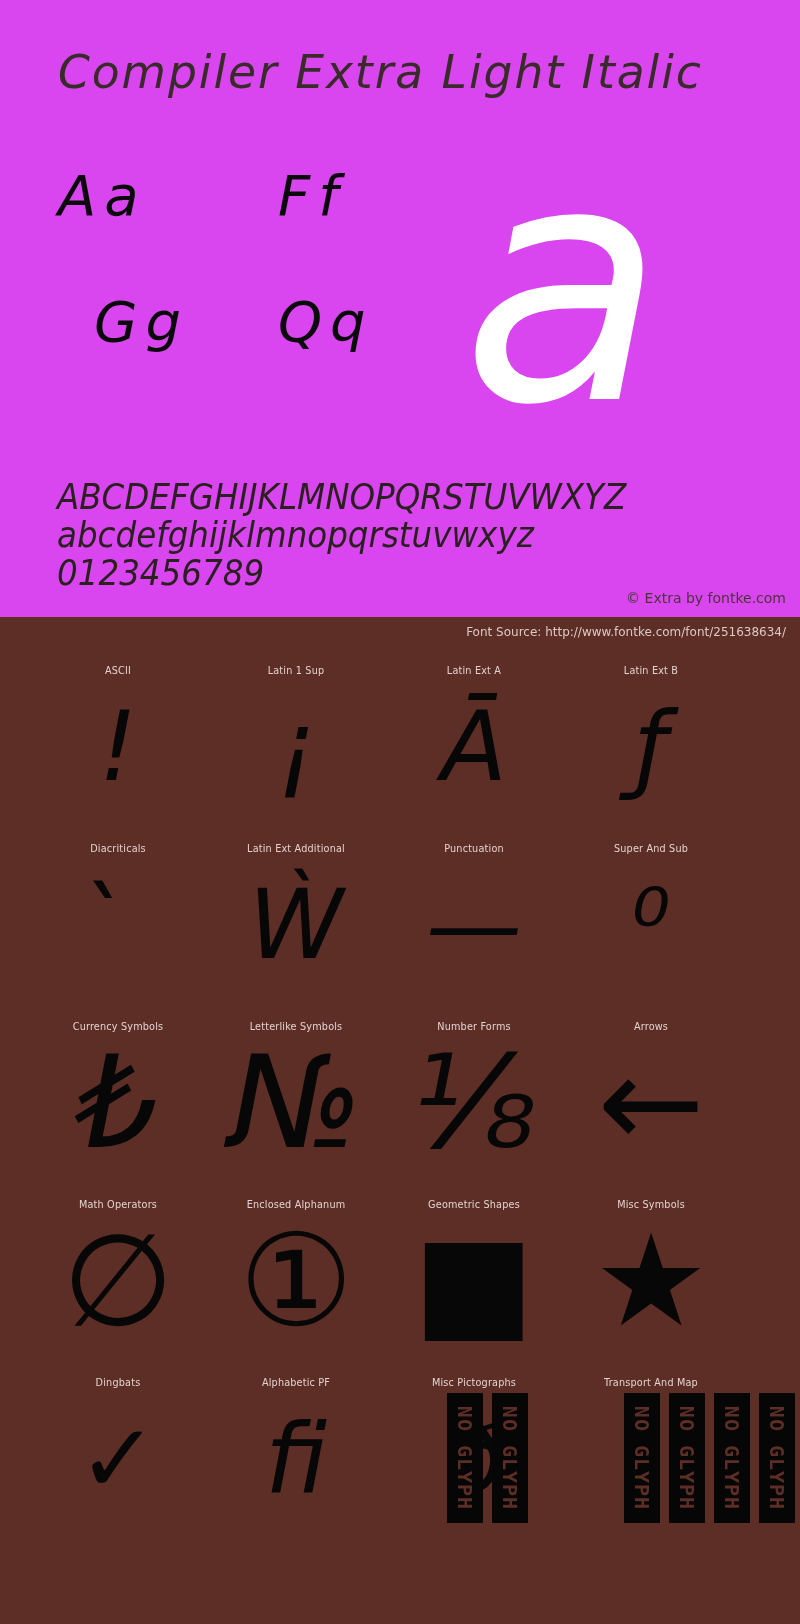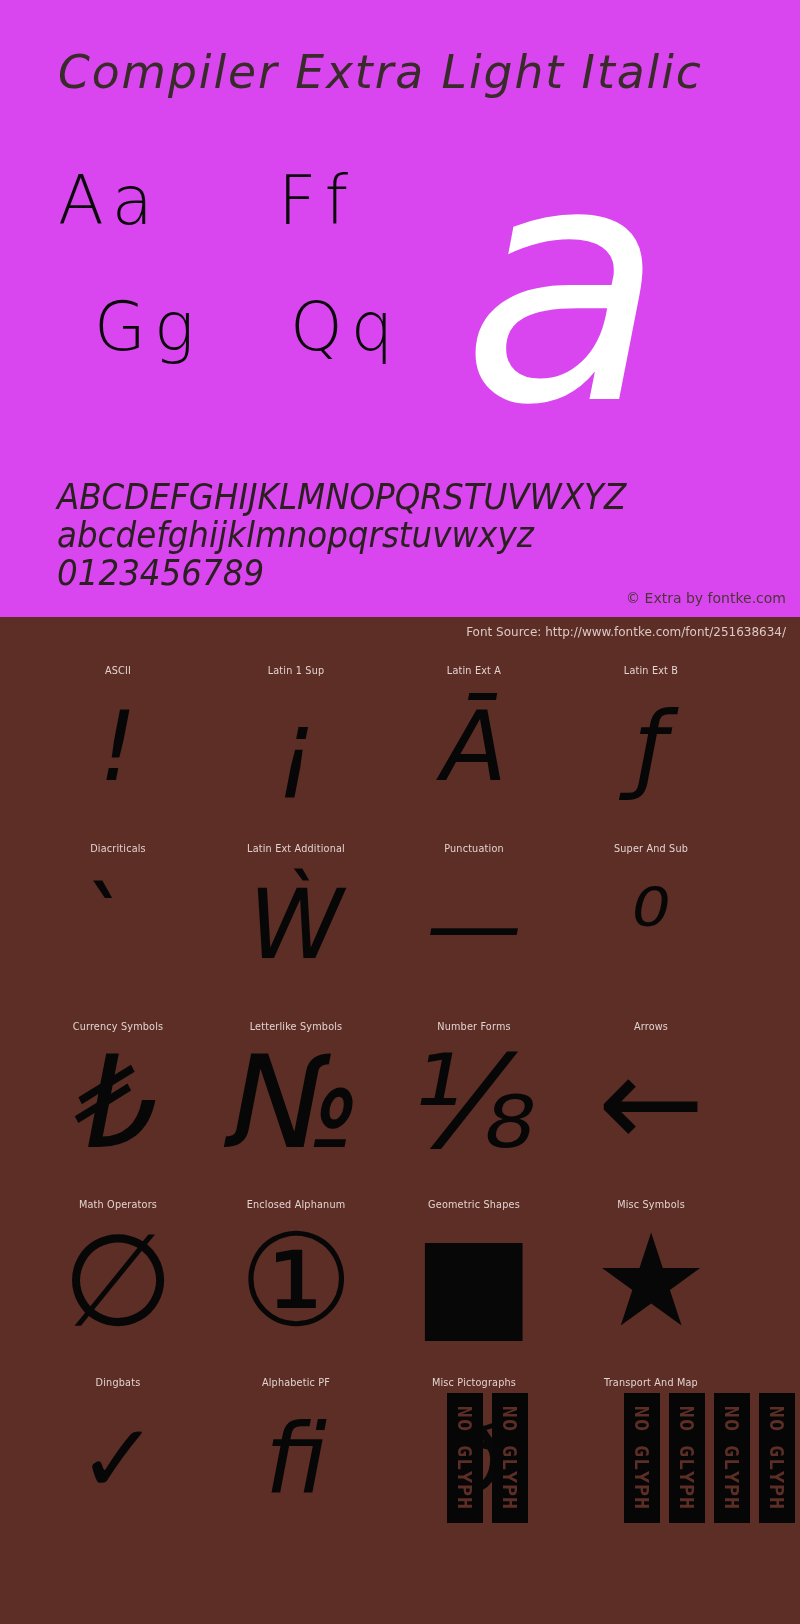--- a/index.html
+++ b/index.html
@@ -45,30 +45,31 @@
   .pairs {
     position: absolute;
     left: 50px;
     top: 168px;
     width: 420px;
     height: 250px;
   }
   .pair {
     position: absolute;
     font-family: "DejaVu Sans", sans-serif;
-    font-weight: 300;
-    font-size: 67px;
+    font-style: italic;
+    font-weight: 300;
+    font-size: 56px;
     color: #0a0a0a;
     line-height: 1;
     letter-spacing: 8px;
   }
   .pair-0 { left: 8px;   top: 0px; }
   .pair-1 { left: 228px; top: 0px; text-align: right; }
   .pair-2 { left: 0px;   top: 126px; margin-left: 44px; }
-  .pair-3 { left: 240px; top: 126px; }
+  .pair-3 { left: 228px; top: 126px; }
 
   .bigglyph {
     position: absolute;
     left: 462px;
     top: 120px;
     font-family: "DejaVu Sans", sans-serif;
     font-style: italic;
     font-weight: 300;
     font-size: 330px;
     line-height: 1;

